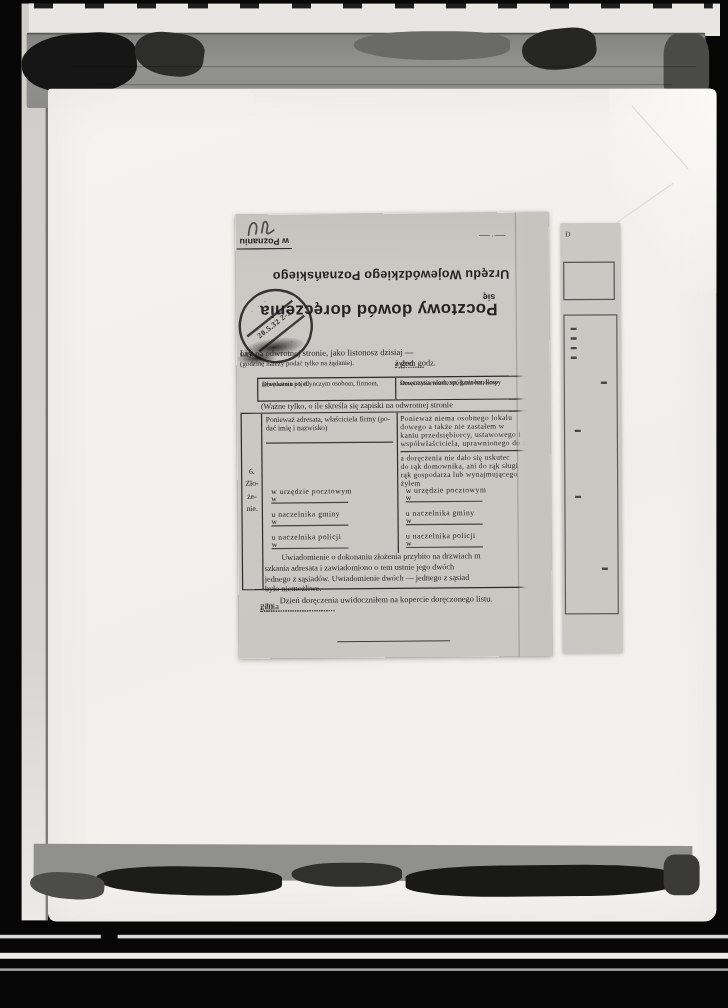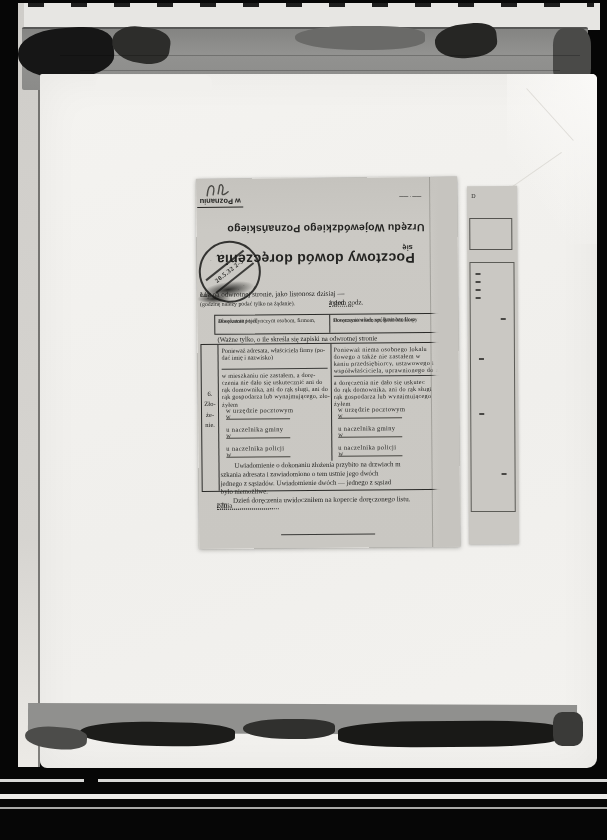--- a/index.html
+++ b/index.html
@@ -211,27 +211,20 @@
         <div>że-</div>
         <div>nie.</div>
       </div>
       <div class="col-div"></div>
 
       <div class="col left">
         <div>Ponieważ adresata, właściciela firmy (po-</div>
         <div>dać imię i nazwisko)</div>
       </div>
       <div class="hline hl-l"></div>
-      <div class="p2l">
-        <div>w mieszkaniu nie zastałem, a dorę-</div>
-        <div>czenia nie dało się uskutecznić ani do</div>
-        <div>rąk domownika, ani do rąk sługi, ani do</div>
-        <div>rąk gospodarza lub wynajmującego, zło-</div>
-        <div>żyłem</div>
-      </div>
 
       <div class="col right">
         <div>Ponieważ niema osobnego lokalu</div>
         <div>dowego a także nie zastałem w</div>
         <div>kaniu przedsiębiorcy, ustawowego i</div>
         <div>współwłaściciela, uprawnionego do zas</div>
       </div>
       <div class="hline hl-r"></div>
       <div class="p2r">
         <div>a doręczenia nie dało się uskutec</div>

